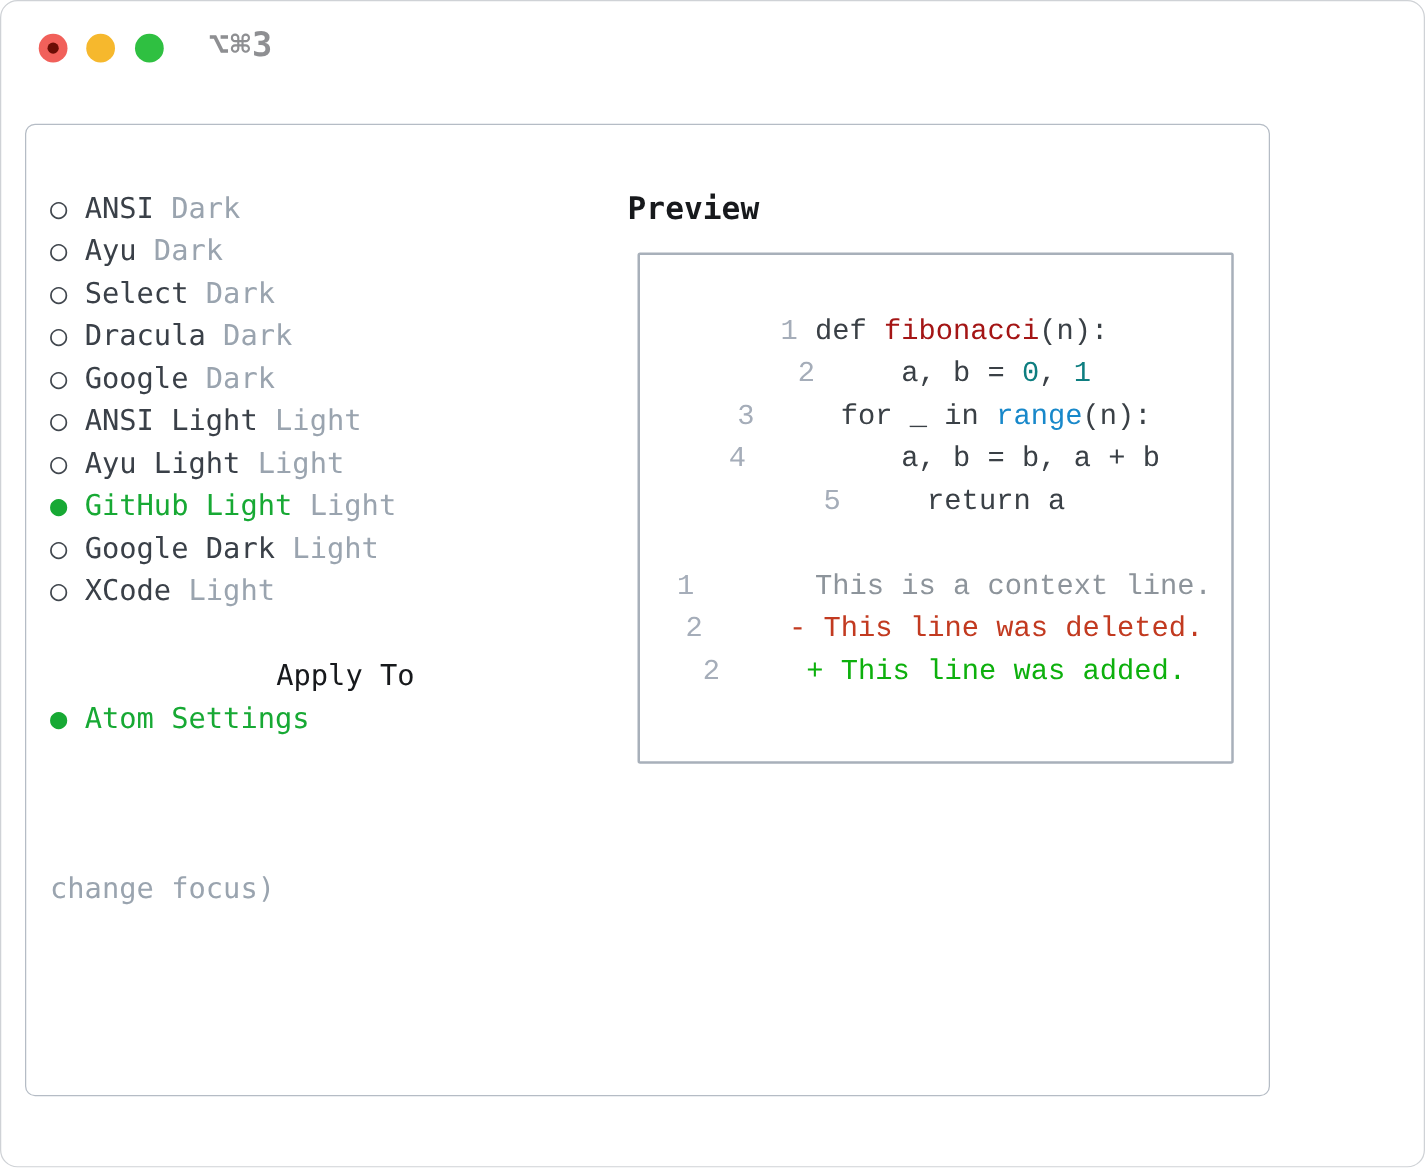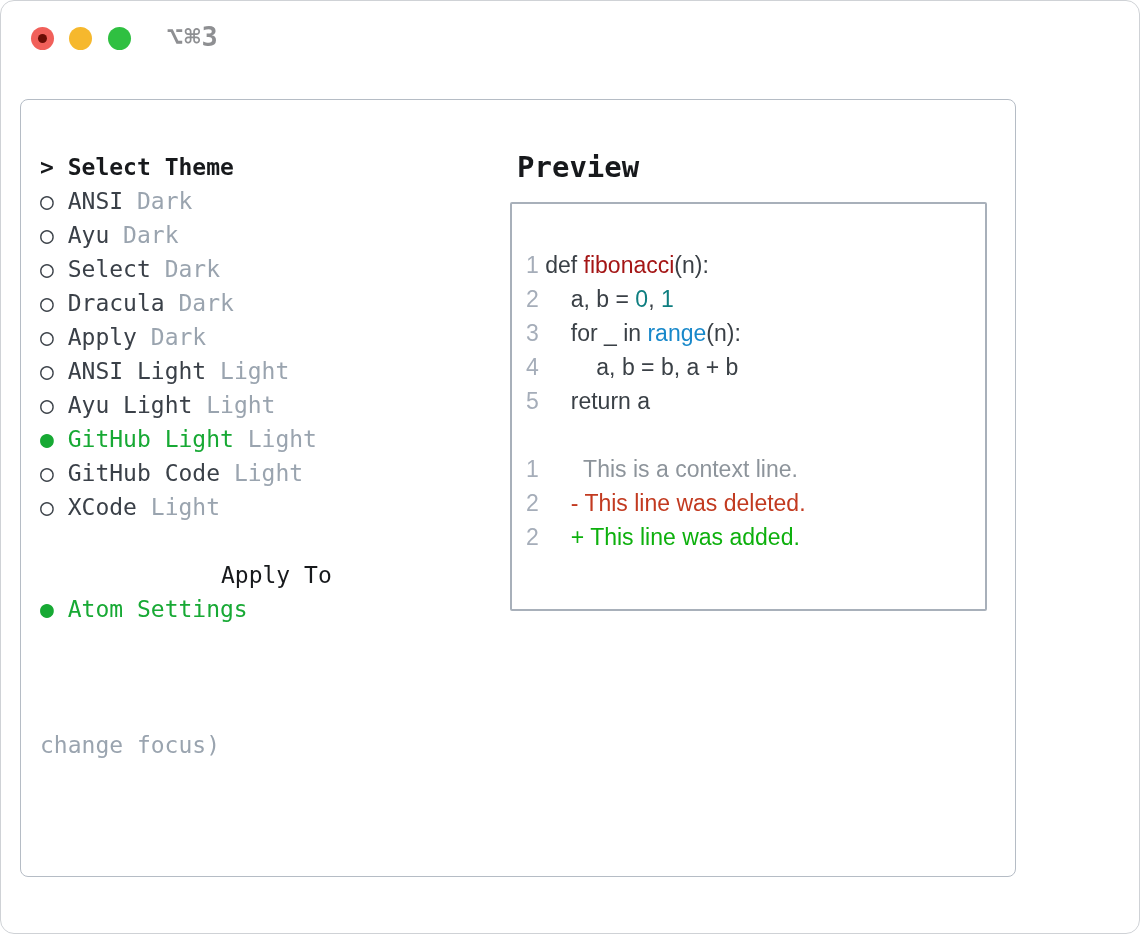--- a/index.html
+++ b/index.html
@@ -32,31 +32,31 @@
   .row.spacer{height:34px;}
   .hdr{font-weight:700;color:var(--ink);}
   .caret{color:var(--ink);font-weight:700;}
   .marker{color:var(--circle-dark);}
   .option.selected .marker,.option.selected .name{color:var(--accent-green);}
   .variant{color:var(--muted);}
   .section-hdr{color:var(--ink);padding-left:2ch;text-align:center;}
   .hint{color:var(--muted);white-space:pre;}
   
   .preview-hdr{
-    position:absolute;left:481px;top:50px;font-size:29px;line-height:34px;
-    font-weight:700;color:var(--ink);margin-left:15px;
+    position:absolute;left:481px;top:50px;font-size:25px;line-height:34px;
+    font-weight:700;color:var(--ink);
   }
   .preview-box{
     position:absolute;left:489px;top:102px;width:477px;height:409px;
     border:2px solid var(--preview-border);border-radius:2px;background:#ffffff;
     box-sizing:border-box;overflow:hidden;
   }
   .preview-pre{
-    margin:0;padding:44px 0 0 14px;font-family:Liberation Sans, sans-serif;
-    font-size:23px;line-height:34px;
+    margin:0;padding:44px 0 0 14px;font-family:Liberation Mono, monospace;
+    font-size:23px;line-height:34px;text-align:center;
   }
   .pline{white-space:pre;min-height:34px;}
   .lnum{color:var(--lnum);}
   .tok-plain{color:var(--code-plain);}
   .tok-func{color:var(--func-red);}
   .tok-num{color:var(--num-teal);}
   .tok-builtin{color:var(--builtin-blue);}
   .tok-context{color:var(--context-gray);}
   .tok-deleted{color:var(--deleted-red);}
   .tok-added{color:var(--added-green);}
@@ -71,32 +71,31 @@
         <span class="dot"></span>
       </span>
     <span class="tl tl-yellow"></span>
     <span class="tl tl-green"></span>
     <span class="win-title">⌥⌘3</span>
   </div>
 
   <div class="frame">
 
     <div class="left-col">
-      <div class="row hdr"><span class="caret">&gt;</span><span> </span><span>Select Theme</span></div>
 
       <div id="theme-list">
           <div class="row option"><span class="marker">○</span><span class="name"> ANSI</span><span class="variant"> Dark</span></div>
           <div class="row option"><span class="marker">○</span><span class="name"> Ayu</span><span class="variant"> Dark</span></div>
           <div class="row option"><span class="marker">○</span><span class="name"> Select</span><span class="variant"> Dark</span></div>
           <div class="row option"><span class="marker">○</span><span class="name"> Dracula</span><span class="variant"> Dark</span></div>
-          <div class="row option"><span class="marker">○</span><span class="name"> Apply</span><span class="variant"> Dark</span></div>
+          <div class="row option"><span class="marker">○</span><span class="name"> Google</span><span class="variant"> Dark</span></div>
           <div class="row option"><span class="marker">○</span><span class="name"> ANSI Light</span><span class="variant"> Light</span></div>
           <div class="row option"><span class="marker">○</span><span class="name"> Ayu Light</span><span class="variant"> Light</span></div>
           <div class="row option selected"><span class="marker">●</span><span class="name"> GitHub Light</span><span class="variant"> Light</span></div>
-          <div class="row option"><span class="marker">○</span><span class="name"> GitHub Code</span><span class="variant"> Light</span></div>
+          <div class="row option"><span class="marker">○</span><span class="name"> Google Dark</span><span class="variant"> Light</span></div>
           <div class="row option"><span class="marker">○</span><span class="name"> XCode</span><span class="variant"> Light</span></div>
         </div>
 
       <div class="row spacer"></div>
       <div class="row section-hdr">Apply To</div>
 
       <div id="apply-list">
           <div class="row option selected"><span class="marker">●</span><span class="name"> Atom Settings</span></div>
         </div>
 

